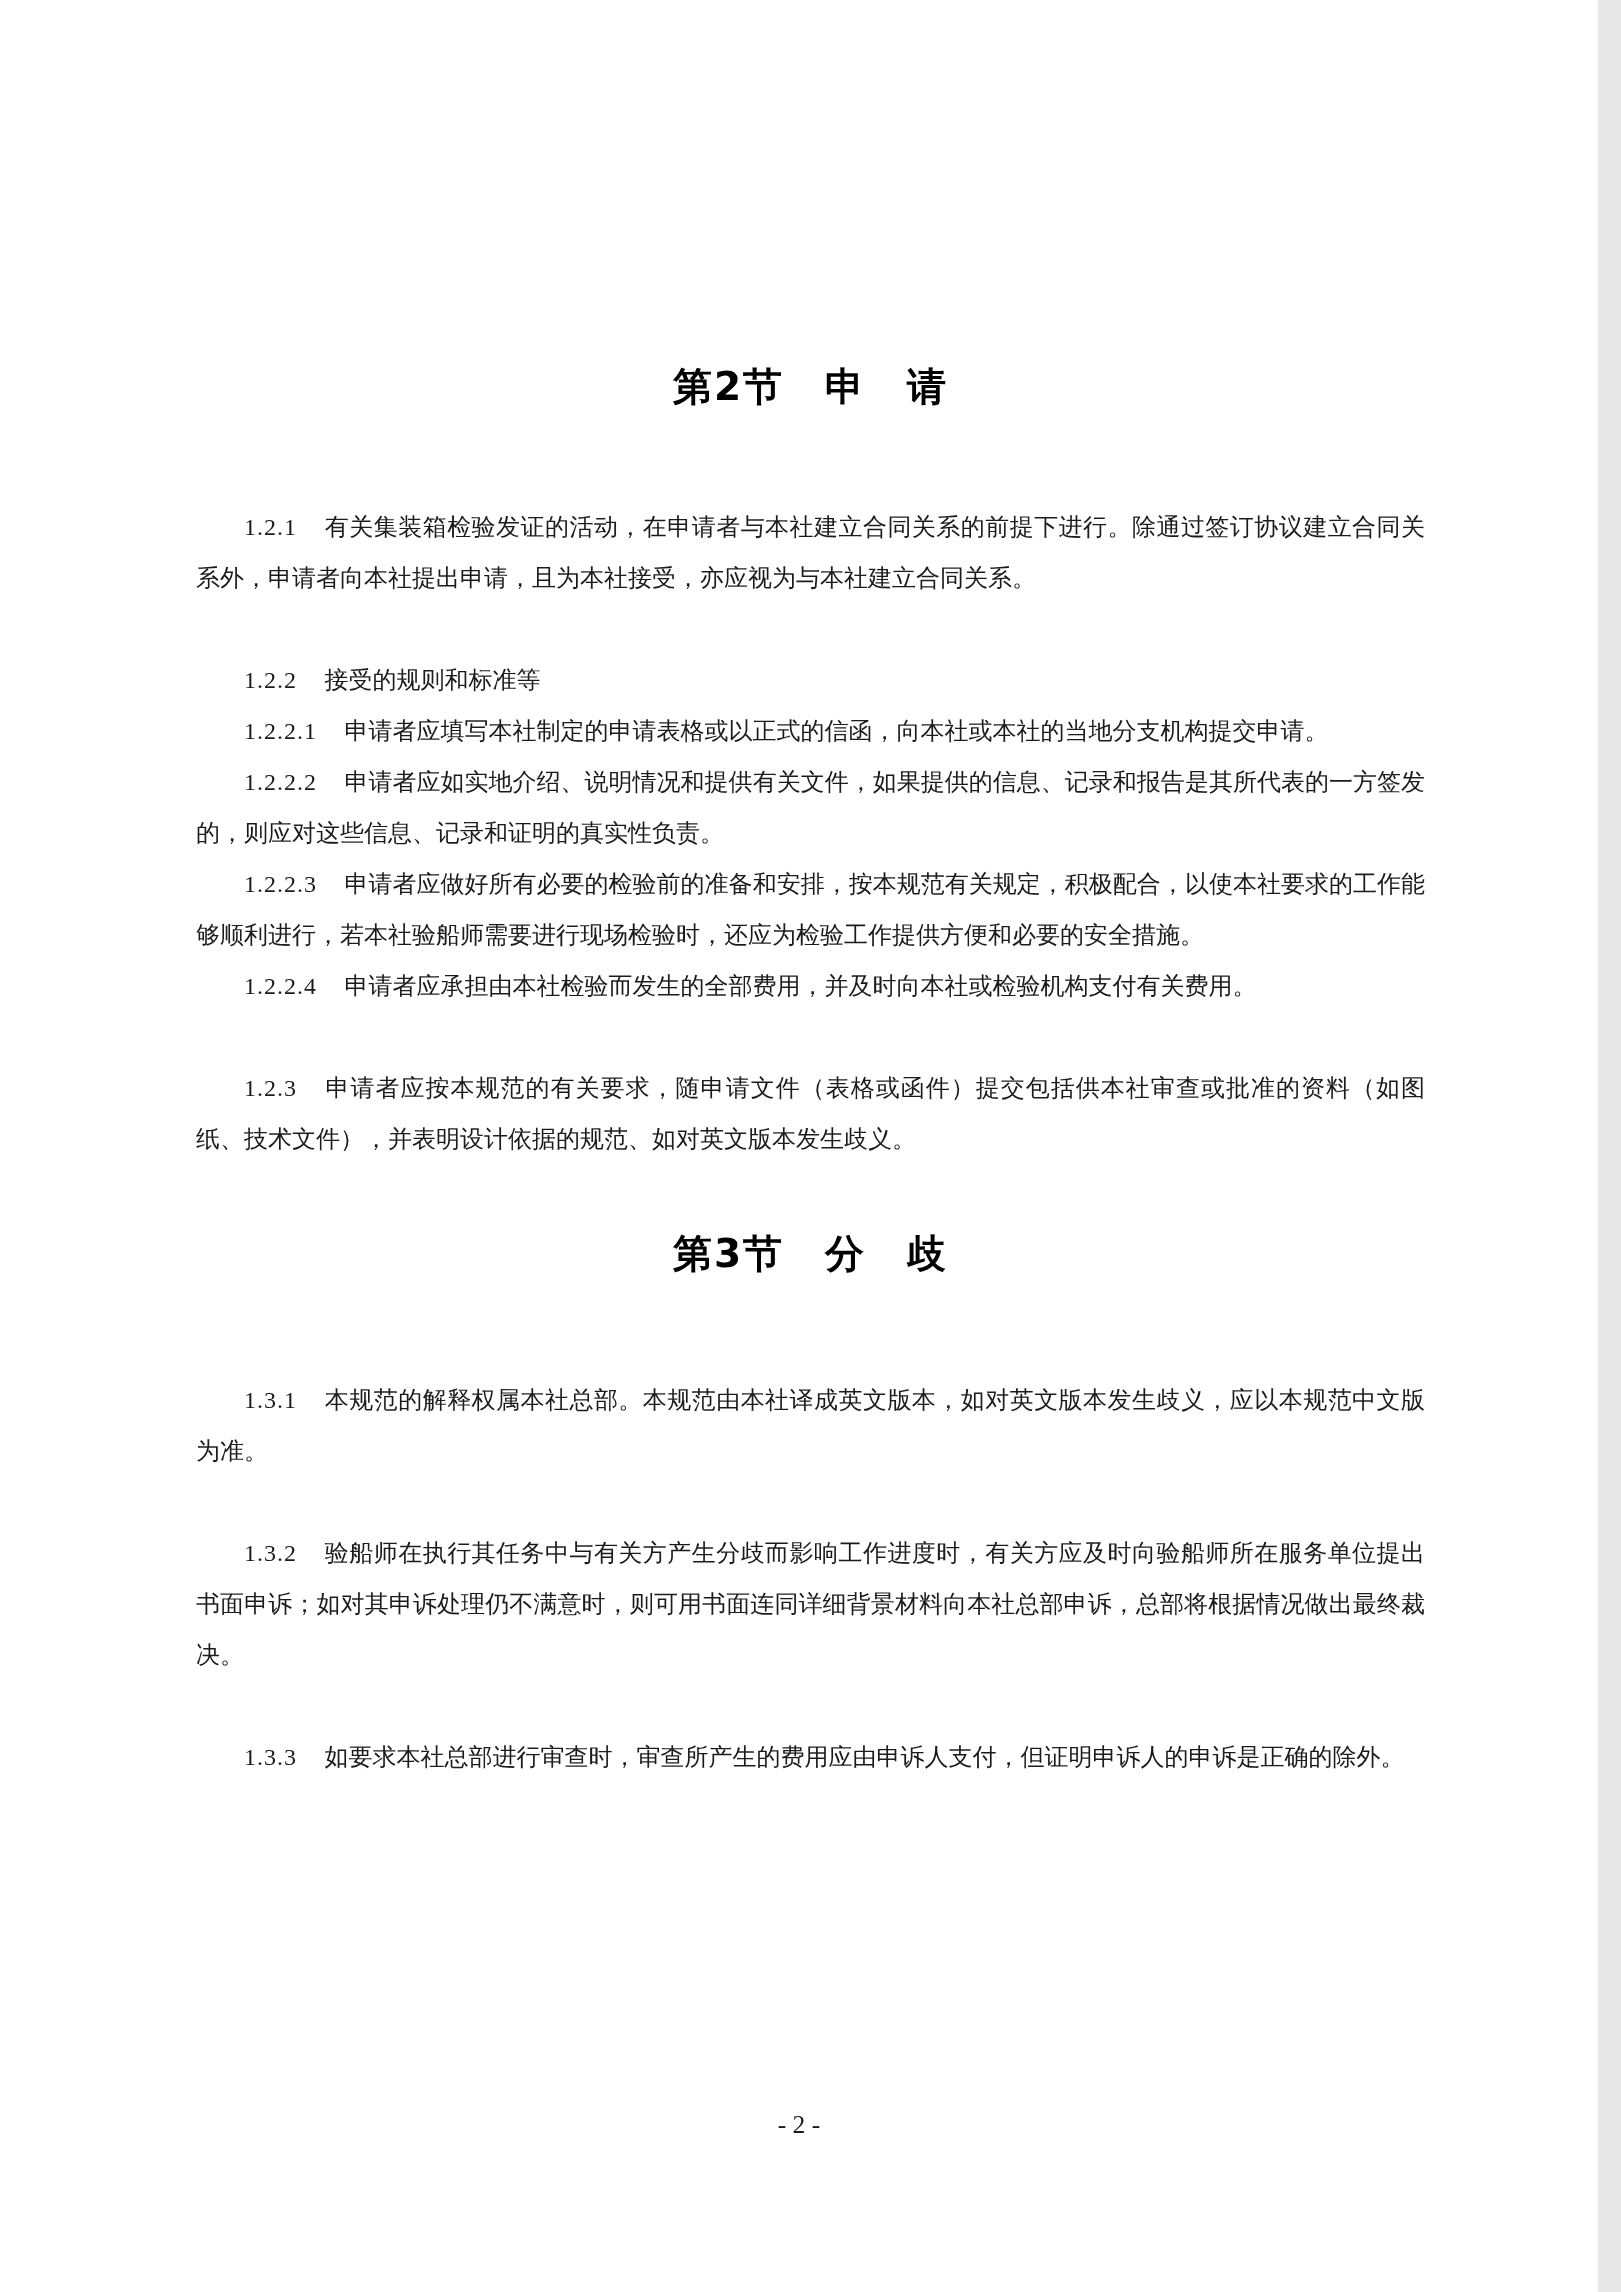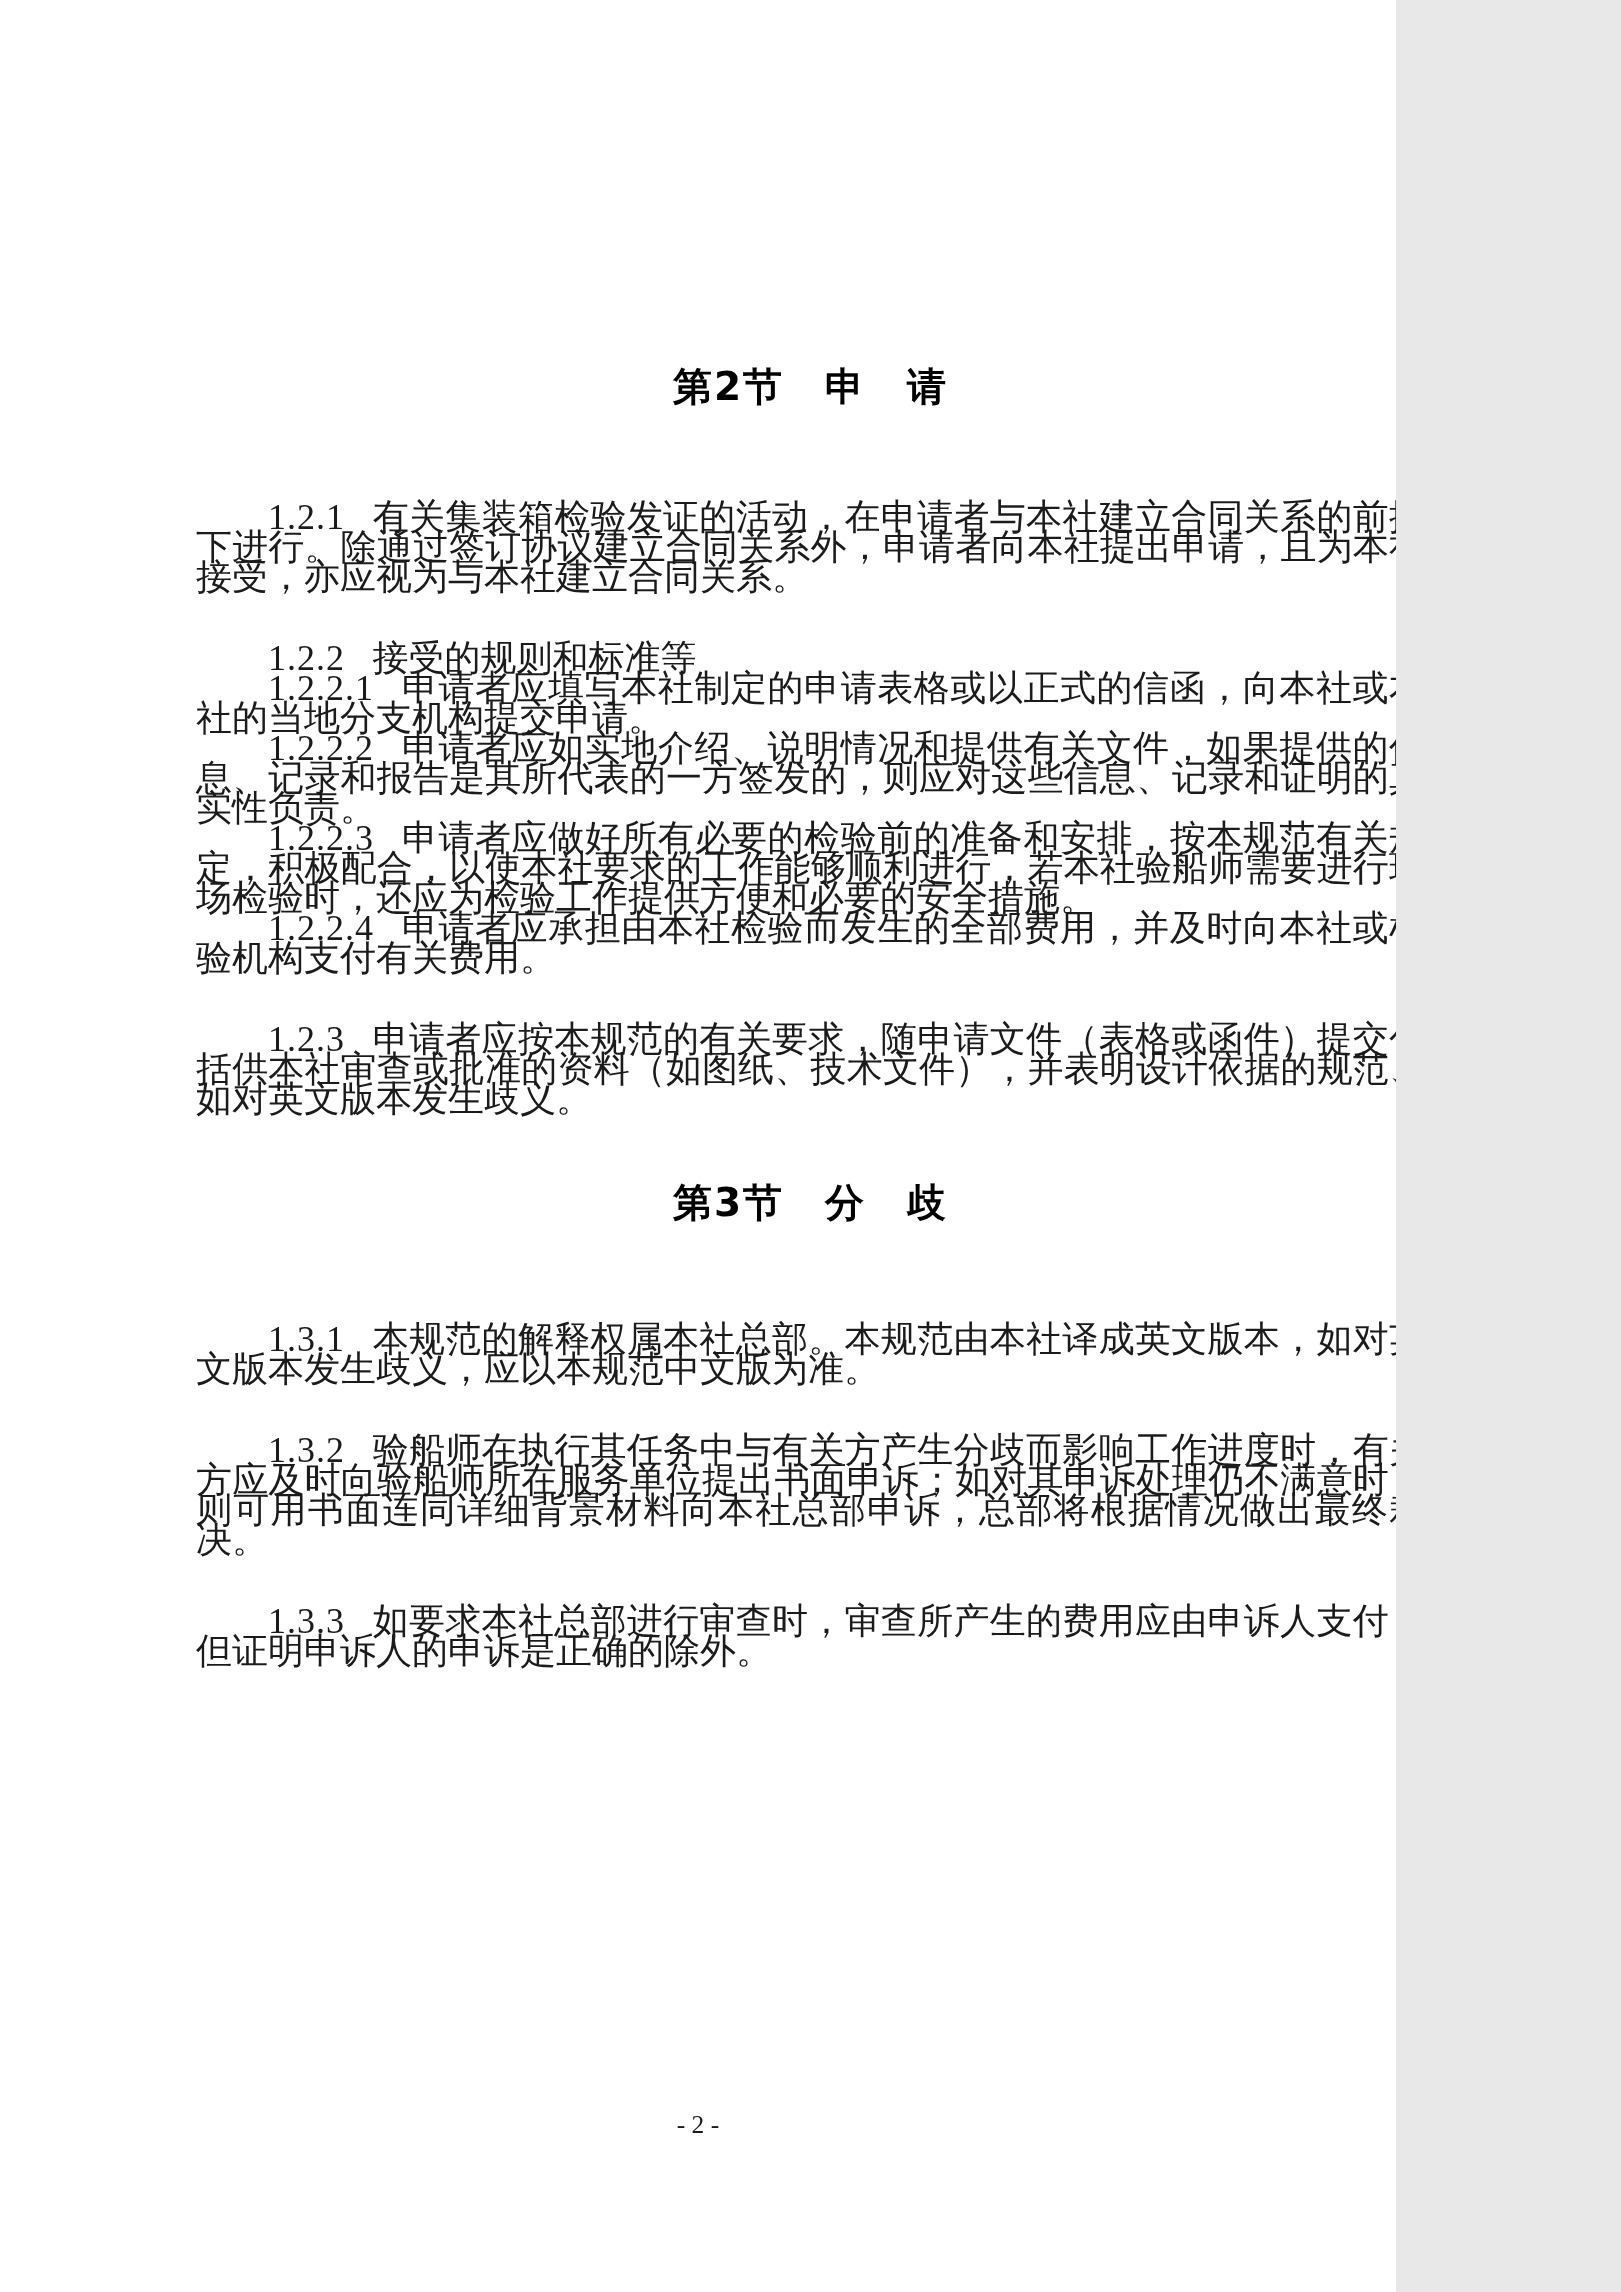--- a/index.html
+++ b/index.html
@@ -1,19 +1,19 @@
 <!DOCTYPE html>
 <html><head>
 <meta charset="utf-8">
 <style>
   * { margin: 0; padding: 0; box-sizing: border-box; }
   html, body { background: #e8e8e8; }
   .page {
     position: relative;
-    width: 1396px;
+    width: 1598px;
     height: 2293px;
     background: #ffffff;
     overflow: hidden;
     font-family: "Liberation Serif", "DejaVu Serif", serif;
     color: #1b1b1b;
   }
   .content {
     position: absolute;
     left: 196px;
     top: 0;
@@ -24,22 +24,22 @@
     font-weight: bold;
     font-size: 39px;
     line-height: 51px;
     text-align: center;
     color: #000000;
     letter-spacing: 2px;
   }
   .title-sec2 { margin: 361px 0 90px 0; }
   .title-sec3 { margin: 63px 0 96px 0; }
   .para {
-    font-size: 36px;
-    line-height: 30px;
+    font-size: 24px;
+    line-height: 51px;
     text-align: justify;
     text-indent: 2em;
     color: #1b1b1b;
   }
   .para .pnum {
     padding-right: 27.4px;
     letter-spacing: 1px;
   }
   .gap { margin-top: 51px; }
   .page-footer {

